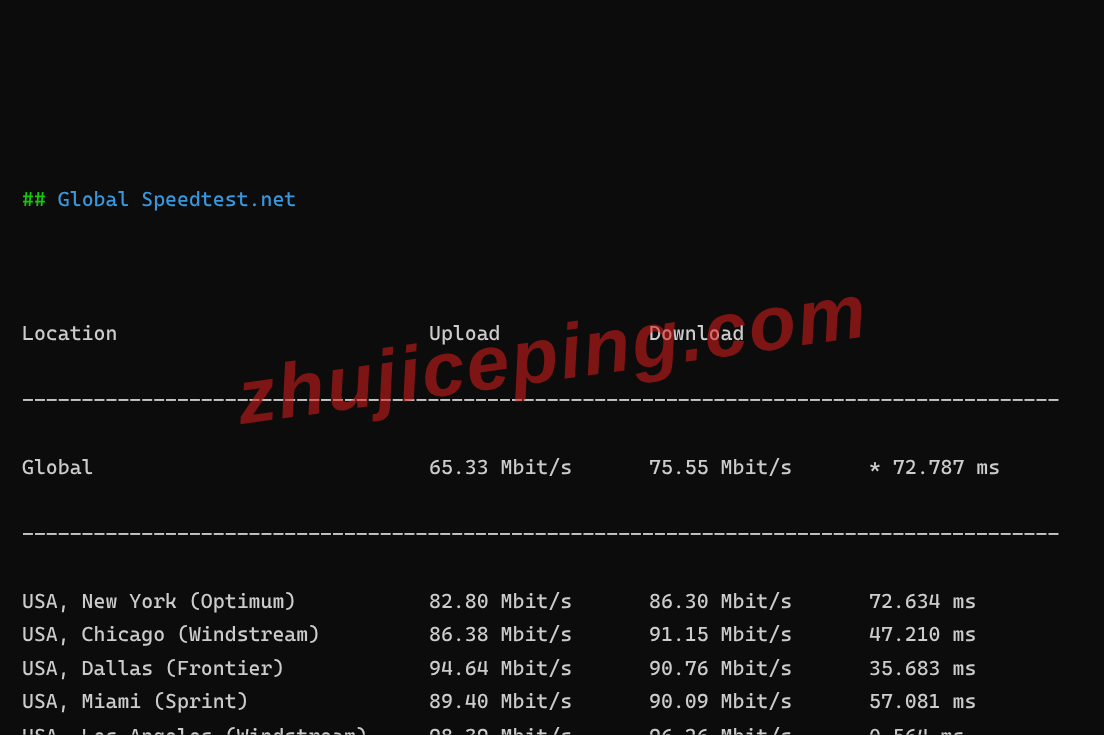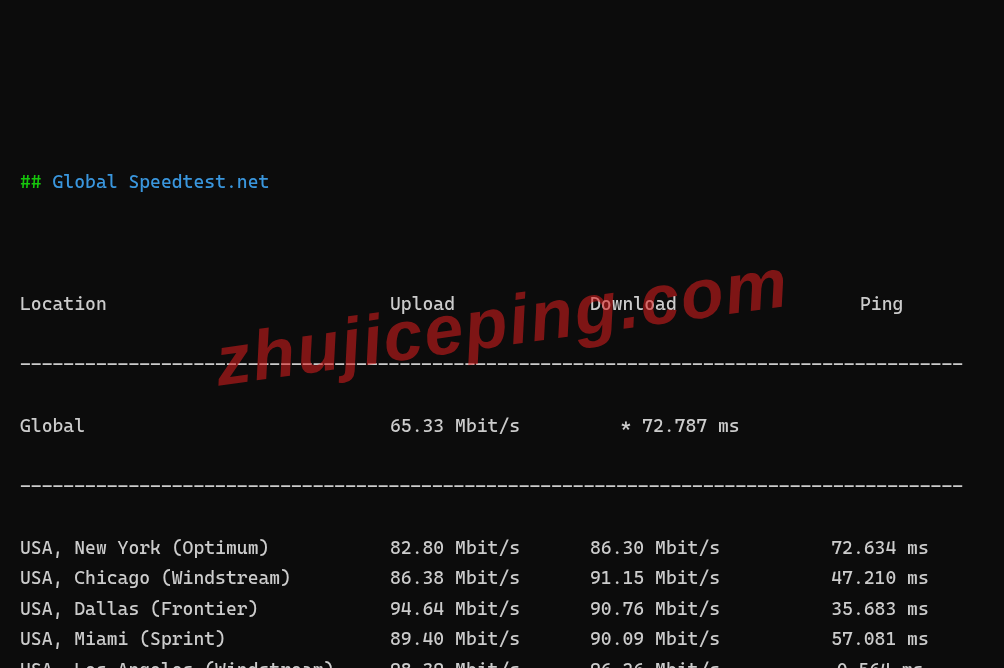--- a/index.html
+++ b/index.html
@@ -37,21 +37,21 @@
       width: 200px;
       flex-shrink: 0;
     }
     .col-down {
       width: 200px;
       flex-shrink: 0;
     }
     .col-ping {
       width: 200px;
       flex-shrink: 0;
-      text-align: center;
+      text-align: left;
       padding-right: 20px;
     }
     .col-ping-header {
       width: 200px;
       flex-shrink: 0;
       padding-left: 70px;
     }
     .dashes {
       letter-spacing: 0;
     }
@@ -71,23 +71,23 @@
     }
   </style>
 </head>
 <body>
 
 
 
 <div>
 <div><span class="title-hash">##</span> <span class="title-text">Global Speedtest.net</span></div>
 <div> </div>
-<div class="row"><span class="col-loc">Location</span><span class="col-up">Upload</span><span class="col-down">Download</span><span class="col-ping-header">Ping</span></div>
+<div class="row"><span class="col-loc">Location</span><span class="col-up">Upload</span><span class="col-down">Download</span></div>
 <div class="dashes">---------------------------------------------------------------------------------------</div>
-<div class="row"><span class="col-loc">Global</span><span class="col-up">65.33 Mbit/s</span><span class="col-ping">* 72.787 ms</span></div>
+<div class="row"><span class="col-loc">Global</span><span class="col-up">65.33 Mbit/s</span><span class="col-down">75.55 Mbit/s</span><span class="col-ping">* 72.787 ms</span></div>
 <div class="dashes">---------------------------------------------------------------------------------------</div>
 <div id="rows-container"><div class="row"><span class="col-loc">USA, New York (Optimum)</span><span class="col-up">82.80 Mbit/s</span><span class="col-down">86.30 Mbit/s</span><span class="col-ping">72.634 ms</span></div><div class="row"><span class="col-loc">USA, Chicago (Windstream)</span><span class="col-up">86.38 Mbit/s</span><span class="col-down">91.15 Mbit/s</span><span class="col-ping">47.210 ms</span></div><div class="row"><span class="col-loc">USA, Dallas (Frontier)</span><span class="col-up">94.64 Mbit/s</span><span class="col-down">90.76 Mbit/s</span><span class="col-ping">35.683 ms</span></div><div class="row"><span class="col-loc">USA, Miami (Sprint)</span><span class="col-up">89.40 Mbit/s</span><span class="col-down">90.09 Mbit/s</span><span class="col-ping">57.081 ms</span></div><div class="row"><span class="col-loc">USA, Los Angeles (Windstream)</span><span class="col-up">98.39 Mbit/s</span><span class="col-down">96.26 Mbit/s</span><span class="col-ping">0.564 ms</span></div></div>
 
 </div>
 
 <div class="watermark">zhujiceping.com</div>
 
 
 
 

